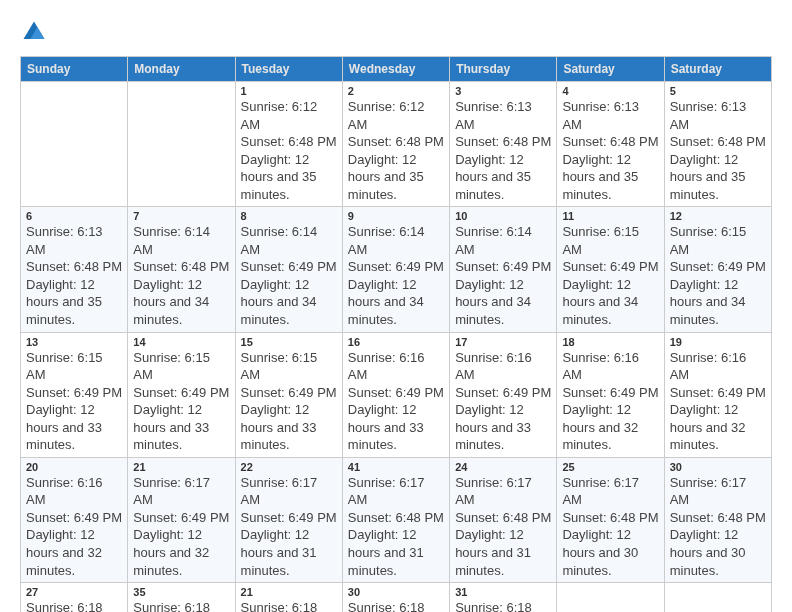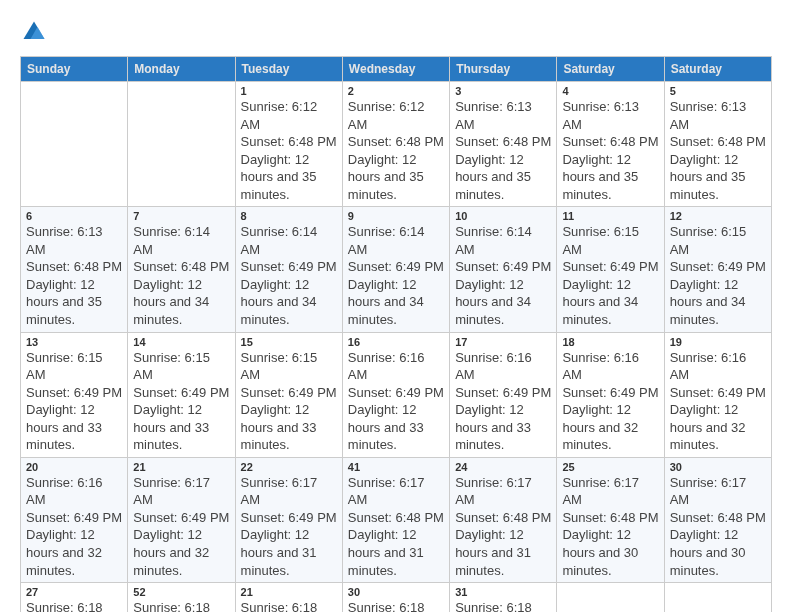--- a/index.html
+++ b/index.html
@@ -306,21 +306,21 @@
           </td>
         </tr>
         <tr>
           <td>
             <span class="day-number">27</span>
             <div class="day-info" style="white-space: pre-line;">Sunrise: 6:18 AM
 Sunset: 6:48 PM
 Daylight: 12 hours and 30 minutes.</div>
           </td>
           <td>
-            <span class="day-number">52</span>
+            <span class="day-number">35</span>
             <div class="day-info" style="white-space: pre-line;">Sunrise: 6:18 AM
 Sunset: 6:48 PM
 Daylight: 12 hours and 29 minutes.</div>
           </td>
           <td>
             <span class="day-number">21</span>
             <div class="day-info" style="white-space: pre-line;">Sunrise: 6:18 AM
 Sunset: 6:48 PM
 Daylight: 12 hours and 29 minutes.</div>
           </td>

